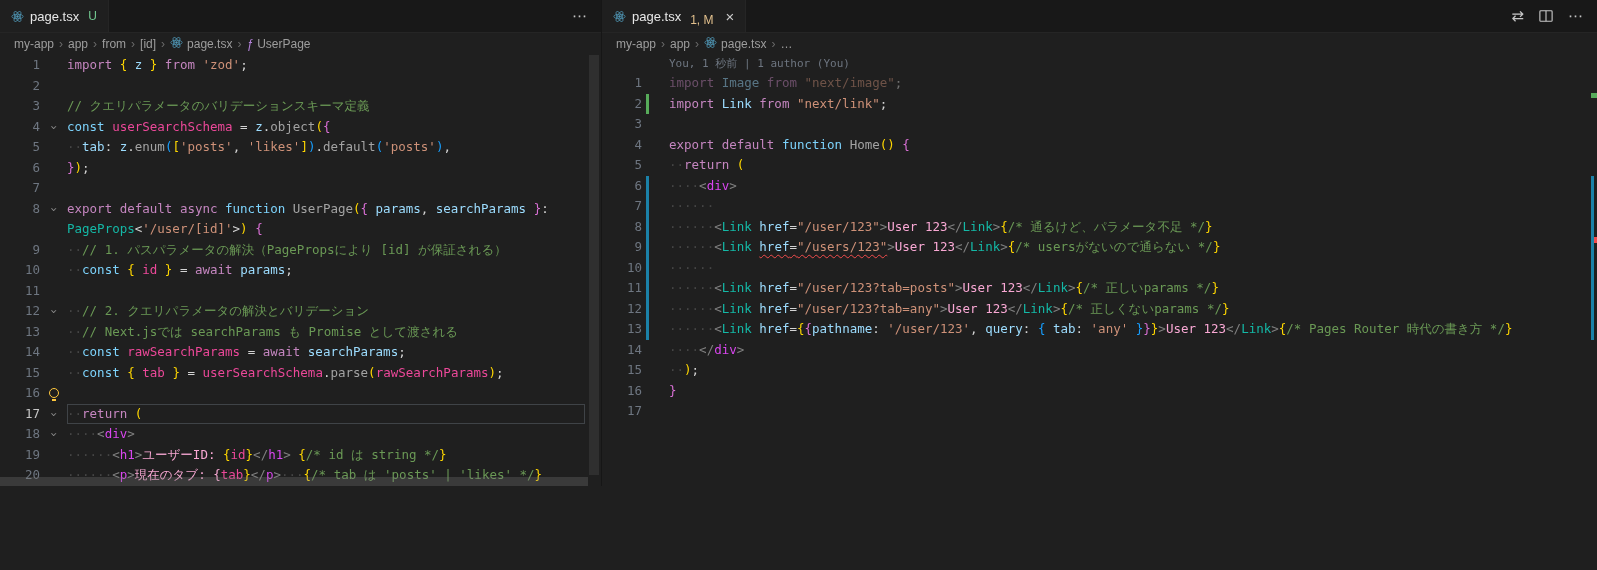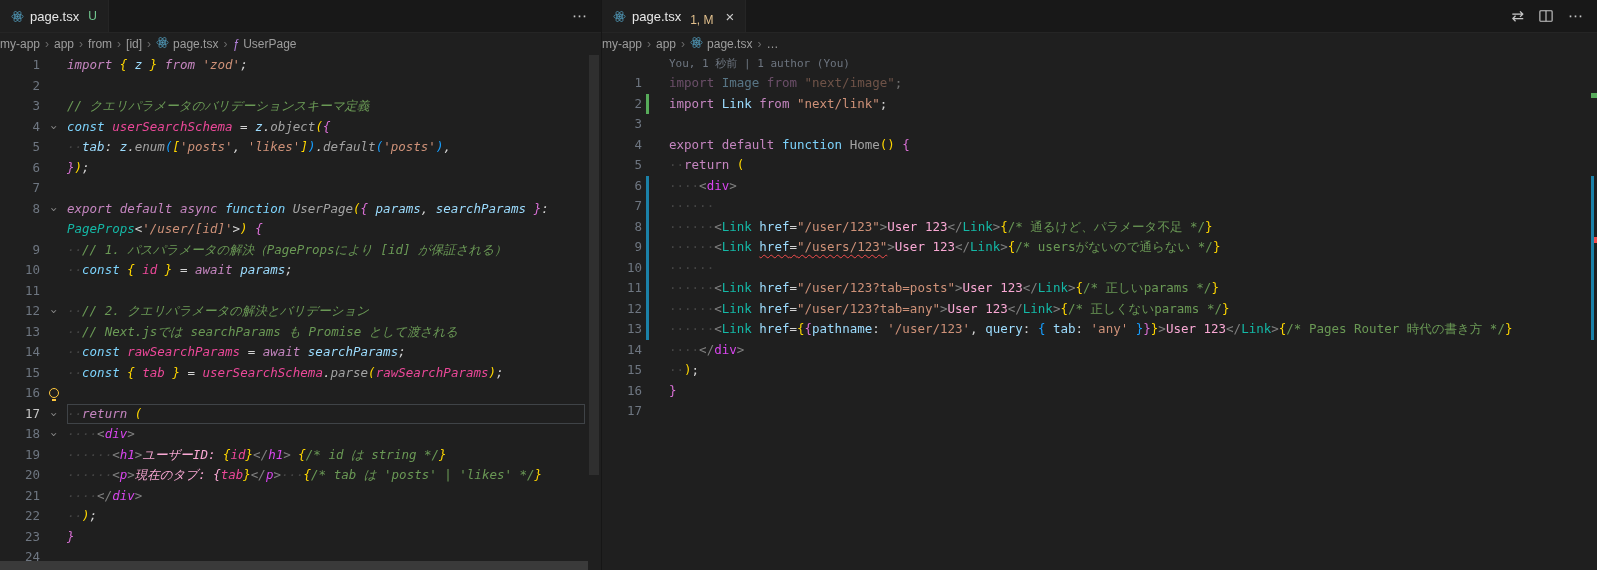--- a/index.html
+++ b/index.html
@@ -1,39 +1,39 @@
 <!DOCTYPE html>
 <html><head>
 <meta charset="utf-8">
 <style>
   * { margin:0; padding:0; box-sizing:border-box; }
   html,body { width:1597px; height:570px; background:#1f1f1f; overflow:hidden;
               font-family:"Liberation Sans", sans-serif; }
-  .group { position:absolute; top:0; height:570px; background:#1f1f1f; }
+  .group { position:absolute; top:0; height:486px; background:#1f1f1f; }
   .group.left  { left:0; width:601px; }
   .group.right { left:601px; width:996px; border-left:1px solid #161616; }
 
   
   .tabbar { height:33px; background:#181818; border-bottom:1px solid #252525;
             display:flex; align-items:stretch; position:relative; }
   .tab { display:flex; align-items:center; gap:6px; padding:0 11px;
          background:#1f1f1f; border-right:1px solid #252525;
          font-size:13px; color:#e7e7e7; cursor:pointer; }
   .tabicon { display:flex; align-items:center; }
   .badge { font-size:12px; margin-left:3px; }
   .badge.untracked { color:#73C991; }
   .badge.modified  { color:#E2C08D;margin-top:8px; }
   .closebtn { color:#cccccc; margin-left:6px; font-size:15px; line-height:1; }
   .tab-actions { margin-left:auto; display:flex; align-items:center; gap:15px;
                  padding-right:14px; color:#c5c5c5; font-size:15px; }
   .tab-actions .action { cursor:pointer; display:flex; align-items:center; }
 
   
   .breadcrumbs { height:22px; display:flex; align-items:center; gap:5px;
-                 padding-left:0; font-size:12px; color:#9d9d9d; background:#1f1f1f; }
+                 padding-left:14px; font-size:12px; color:#9d9d9d; background:#1f1f1f; }
   .crumb { display:flex; align-items:center; gap:4px; cursor:pointer; }
   .crumb .sym-fn { color:#B180D7; font-size:12px; font-style:italic; }
   .sep { color:#6a6a6a; }
 
   
   .code { position:absolute; top:55px; left:0; right:0; bottom:0; overflow:hidden;
           font-family:"DejaVu Sans Mono","Liberation Mono",monospace;
           font-size:12.5px; line-height:20.5px; white-space:pre; color:#d4d4d4; }
   .lens { height:18px; line-height:18px; font-size:11px; color:#6e7681;
           padding-left:67px; cursor:pointer; }
@@ -44,21 +44,21 @@
   .glyph { flex:0 0 27px; display:flex; align-items:center; justify-content:center; }
   .chev { display:inline-block; transform:rotate(90deg); color:#8a8a8a; font-size:12px; }
   .bulbi { display:inline-block; width:10px; height:10px; border-radius:50%;
            border:1.6px solid #ffc83d; position:relative; }
   .bulbi::after { content:""; position:absolute; left:2px; right:2px; bottom:-4px;
                   height:2.5px; background:#ffc83d; }
   .gitbar { position:absolute; left:44px; top:0; bottom:0; width:3px; }
   .gitbar.added    { background:#57ab5a; }
   .gitbar.modified { background:#1B81A8; }
   .content { flex:1; white-space:pre; }
-  .left .content { margin-right:16px;font-style:italic; }
+  .left .content { margin-right:16px; }
   .row.current .content { box-shadow: inset 0 0 0 1px #3f4347; }
   .dim { opacity:.45; }
 
   
   .kw   { color:#C586C0; }
   .kw2  { color:#7dd3fc; }
   .var  { color:#9CDCFE; }
   .cvar { color:#ec4899; }
   .fn   { color:#a3a3a3; }
   .type { color:#14b8a6; }

